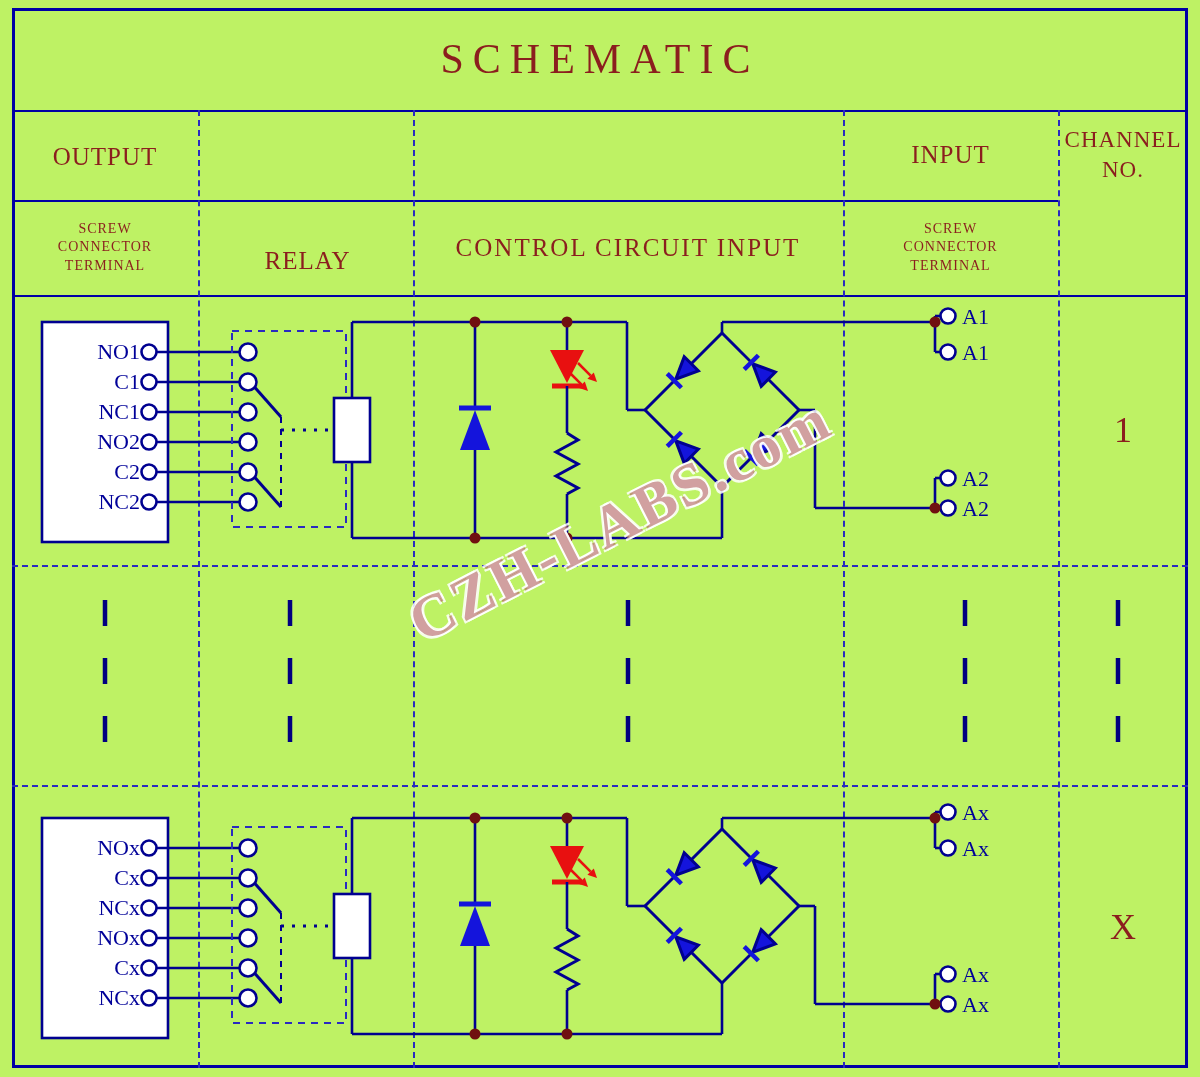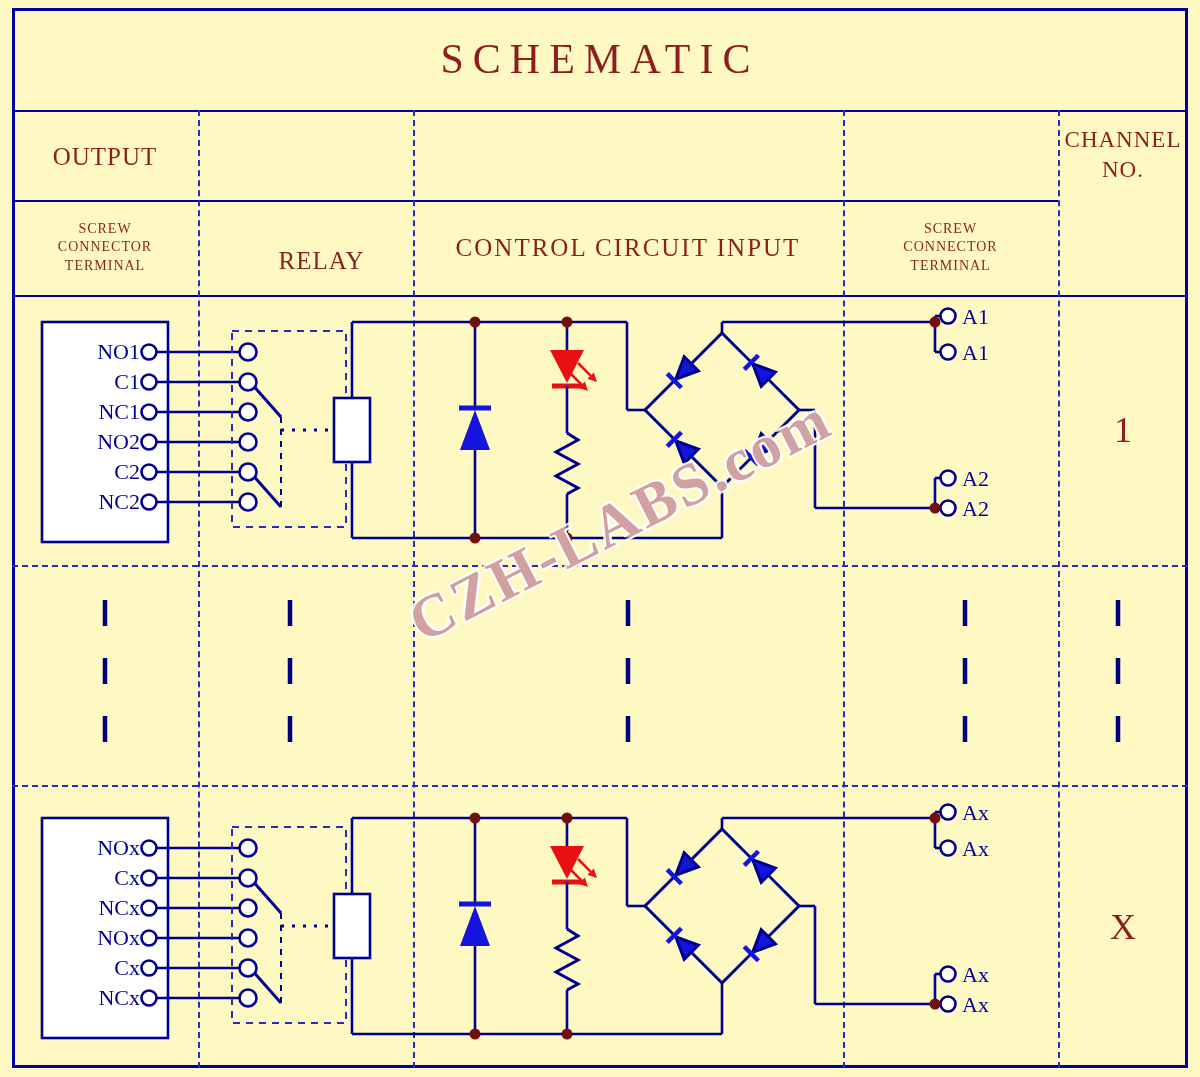--- a/index.html
+++ b/index.html
@@ -7,21 +7,21 @@
     --dash-line:#2A2AC0;
     --wire:#000090;
     --red:#8B1E1E;
     --label-blue:#000099;
     --led-red:#E81010;
     --diode-blue:#1414DC;
     --dot:#701010;
   }
   html,body{margin:0;padding:0;background:#ffffff;}
   .page{
-    position:relative;width:1200px;height:1077px;background:#fef9c3;overflow:hidden;
+    position:relative;width:1200px;height:1077px;background:#bef264;overflow:hidden;
     font-family:"Liberation Serif","DejaVu Serif",serif;
   }
   .outer-border{
     position:absolute;left:12px;top:8px;width:1176px;height:1060px;
     border:3px solid var(--table-line);box-sizing:border-box;
   }
   .title{
     position:absolute;left:12px;top:8px;width:1176px;height:102px;
     display:flex;align-items:center;justify-content:center;
     font-size:42px;letter-spacing:9px;color:var(--red);
@@ -64,31 +64,32 @@
   <div class="hline-dashed" style="left:12px;top:565px;width:1176px;"></div>
   <div class="hline-dashed" style="left:12px;top:785px;width:1176px;"></div>
   <div class="vline-dashed" style="left:198px;top:110px;height:958px;"></div>
   <div class="vline-dashed" style="left:413px;top:110px;height:958px;"></div>
   <div class="vline-dashed" style="left:843px;top:110px;height:958px;"></div>
   <div class="vline-dashed" style="left:1058px;top:110px;height:958px;"></div>
 
   <div class="title">SCHEMATIC</div>
 
   <div class="hcell" style="left:12px;top:110px;width:186px;height:94px;">OUTPUT</div>
+  <div class="hcell" style="left:843px;top:110px;width:215px;height:90px;">INPUT</div>
   <div class="hcell hcell-col" style="left:1058px;top:110px;width:130px;height:90px;font-size:23px;">
     <span>CHANNEL</span>
     <span>NO.</span>
   </div>
 
   <div class="hcell hcell-col screw" style="left:12px;top:200px;width:186px;height:95px;">
     <span>SCREW</span>
     <span>CONNECTOR</span>
     <span>TERMINAL</span>
   </div>
-  <div class="hcell" style="left:214px;top:200px;width:215px;height:122px;">RELAY</div>
+  <div class="hcell" style="left:200px;top:200px;width:215px;height:122px;">RELAY</div>
   <div class="hcell" style="left:413px;top:200px;width:430px;height:95px;letter-spacing:2px;">CONTROL CIRCUIT INPUT</div>
   <div class="hcell hcell-col screw" style="left:843px;top:200px;width:215px;height:95px;">
     <span>SCREW</span>
     <span>CONNECTOR</span>
     <span>TERMINAL</span>
   </div>
 
   <div class="chnum" style="left:1058px;top:295px;width:130px;height:270px;">1</div>
   <div class="chnum" style="left:1058px;top:785px;width:130px;height:283px;">X</div>
 

